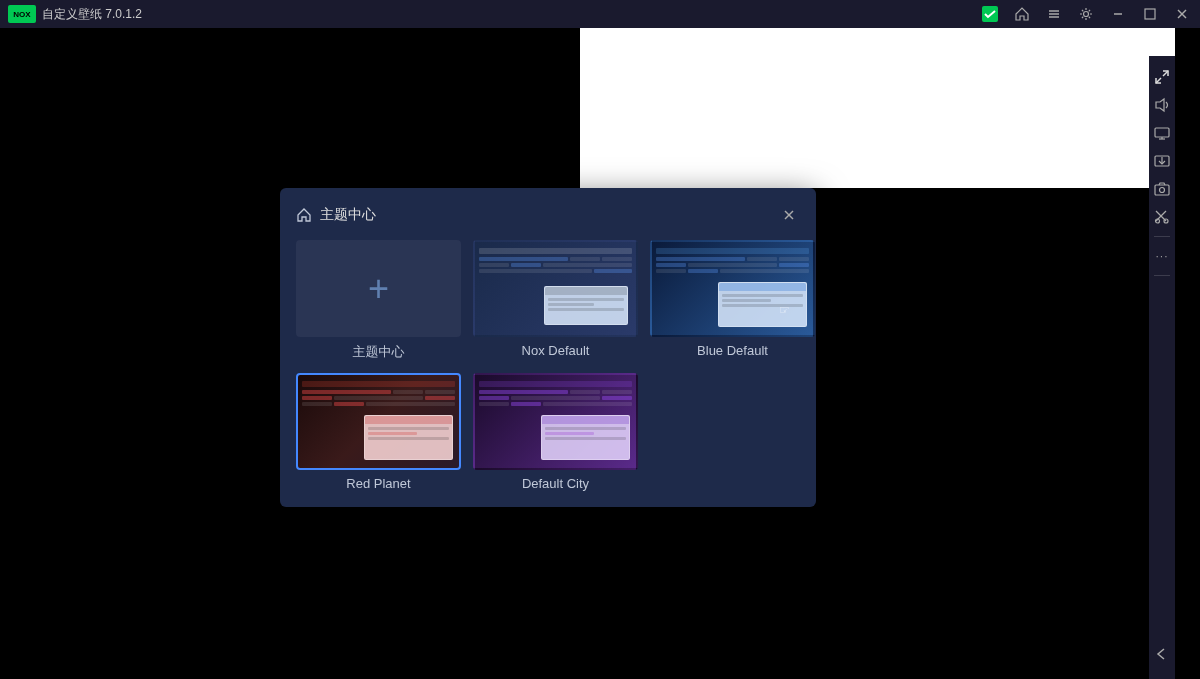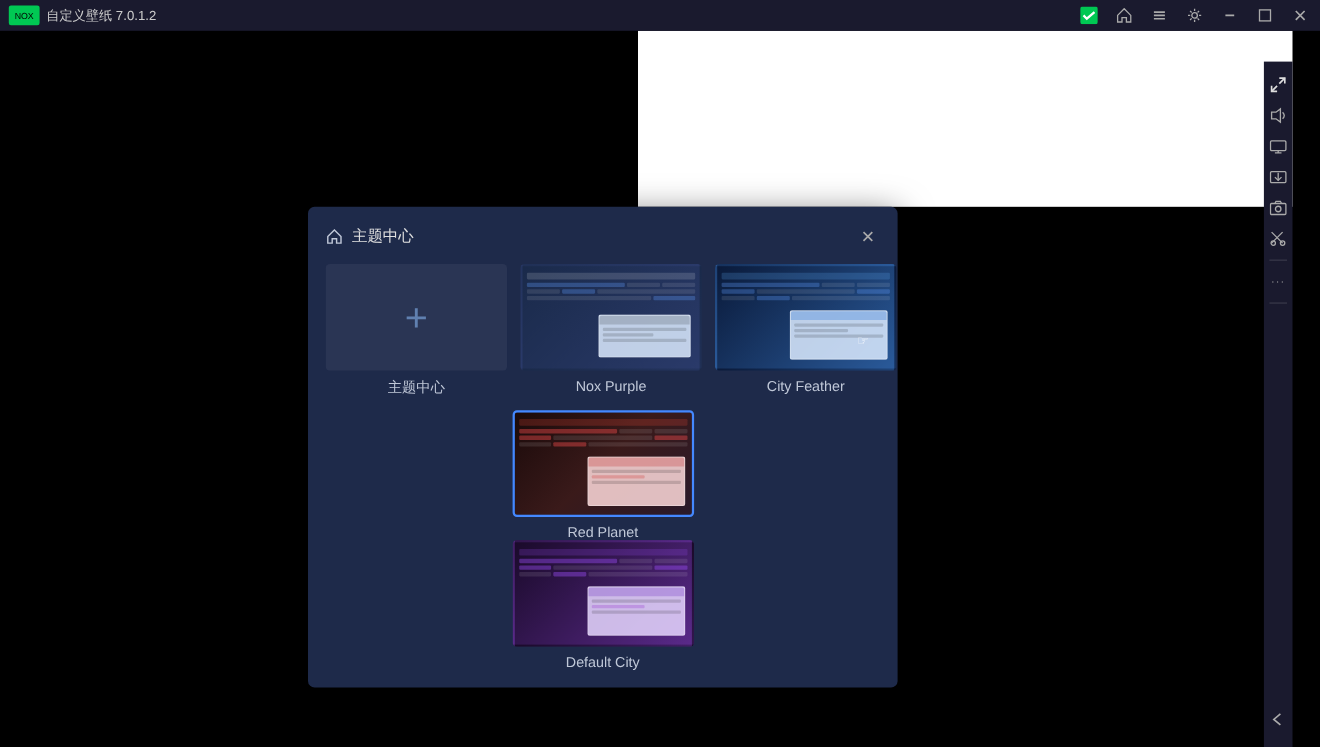--- a/index.html
+++ b/index.html
@@ -31,21 +31,21 @@
     }
     .titlebar-logo {
       width: 28px;
       height: 18px;
       background: #00c853;
       border-radius: 2px;
       display: flex;
       align-items: center;
       justify-content: center;
       font-size: 8px;
-      font-weight: normal;
+      font-weight: bold;
       color: #000;
     }
     .titlebar-title {
       color: #ccc;
       font-size: 12px;
     }
     .titlebar-right {
       display: flex;
       align-items: center;
       gap: 4px;
@@ -460,21 +460,21 @@
           </div>
           <div class="mini-window" style="bottom:10px; right:8px; width:52%; height:42%;">
             <div class="mini-window-bar"></div>
             <div class="mini-window-content">
               <div class="mini-line"></div>
               <div class="mini-line short"></div>
               <div class="mini-line"></div>
             </div>
           </div>
         </div>
-        <span class="theme-label">Nox Purple</span>
+        <span class="theme-label">Nox Default</span>
       </div>
 
       <div class="theme-item">
         <div class="theme-thumb blue-feather-thumb">
           <div class="mini-ui">
             <div class="mini-topbar" style="background:rgba(100,180,255,0.2)"></div>
             <div class="mini-row">
               <div class="mini-block wide accent"></div>
               <div class="mini-block"></div>
               <div class="mini-block"></div>
@@ -493,25 +493,25 @@
           <div class="mini-window" style="bottom:8px; right:6px; width:55%; height:48%;">
             <div class="mini-window-bar" style="background:rgba(80,140,220,0.4)"></div>
             <div class="mini-window-content">
               <div class="mini-line"></div>
               <div class="mini-line short"></div>
               <div class="mini-line"></div>
             </div>
           </div>
           <div class="mini-hand">☞</div>
         </div>
-        <span class="theme-label">City Feather</span>
-      </div>
-    </div>
-
-    <div style="display:flex; gap:0; margin-top:12px;flex-direction:column;">
+        <span class="theme-label">Blue Default</span>
+      </div>
+    </div>
+
+    <div style="display:flex; gap:12px; margin-top:12px;">
 
       <div class="theme-item">
         <div class="theme-thumb red-planet-thumb selected">
           <div class="mini-ui">
             <div class="mini-topbar" style="background:rgba(255,80,60,0.2)"></div>
             <div class="mini-row">
               <div class="mini-block wide red-accent"></div>
               <div class="mini-block"></div>
               <div class="mini-block"></div>
             </div>

